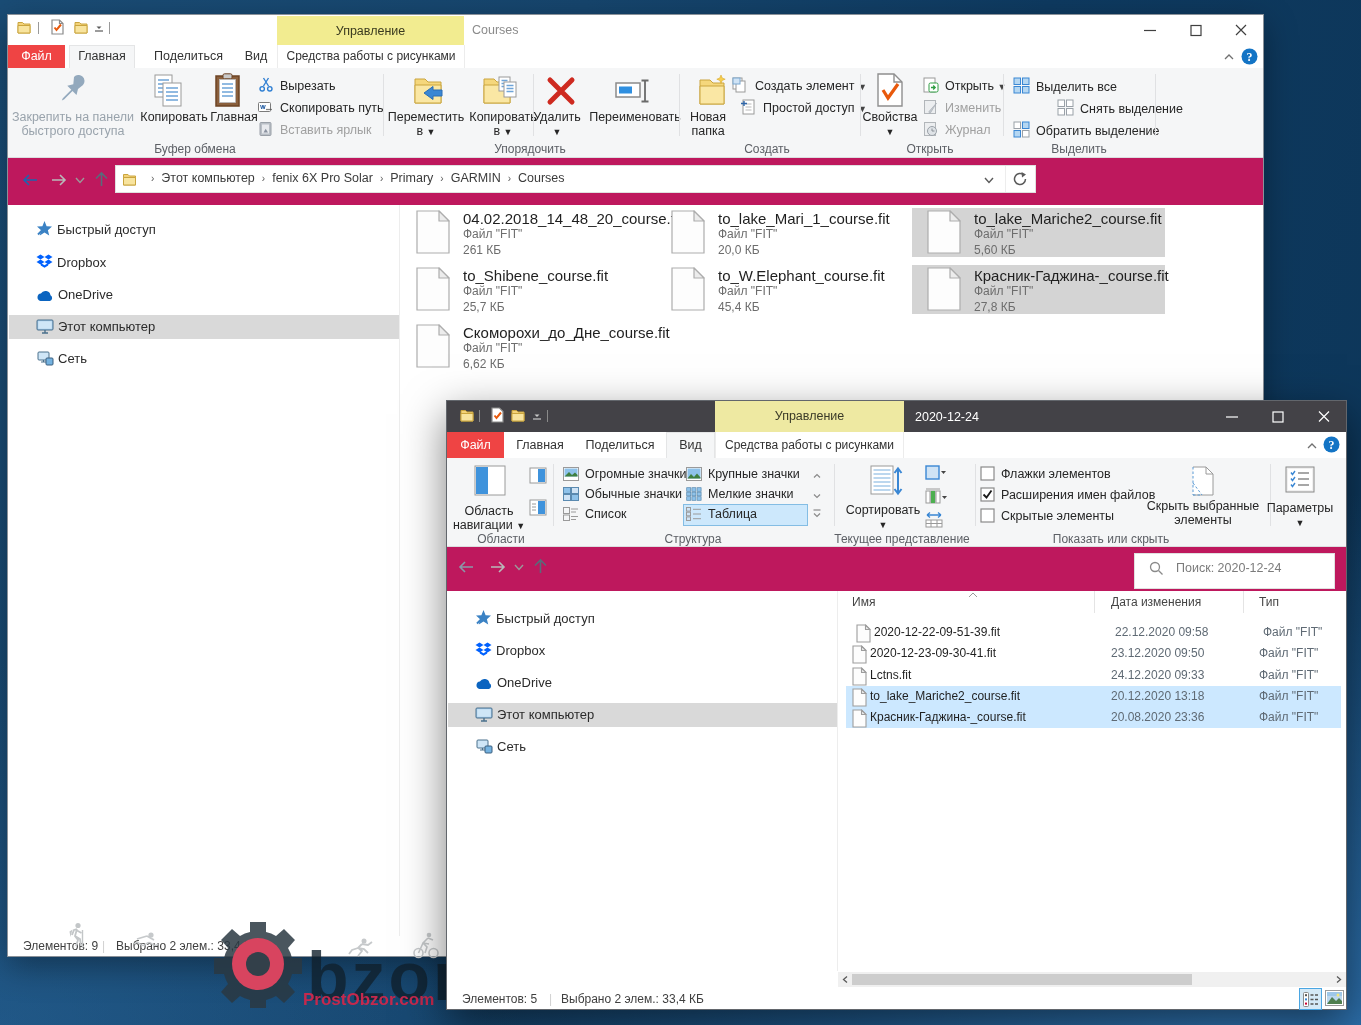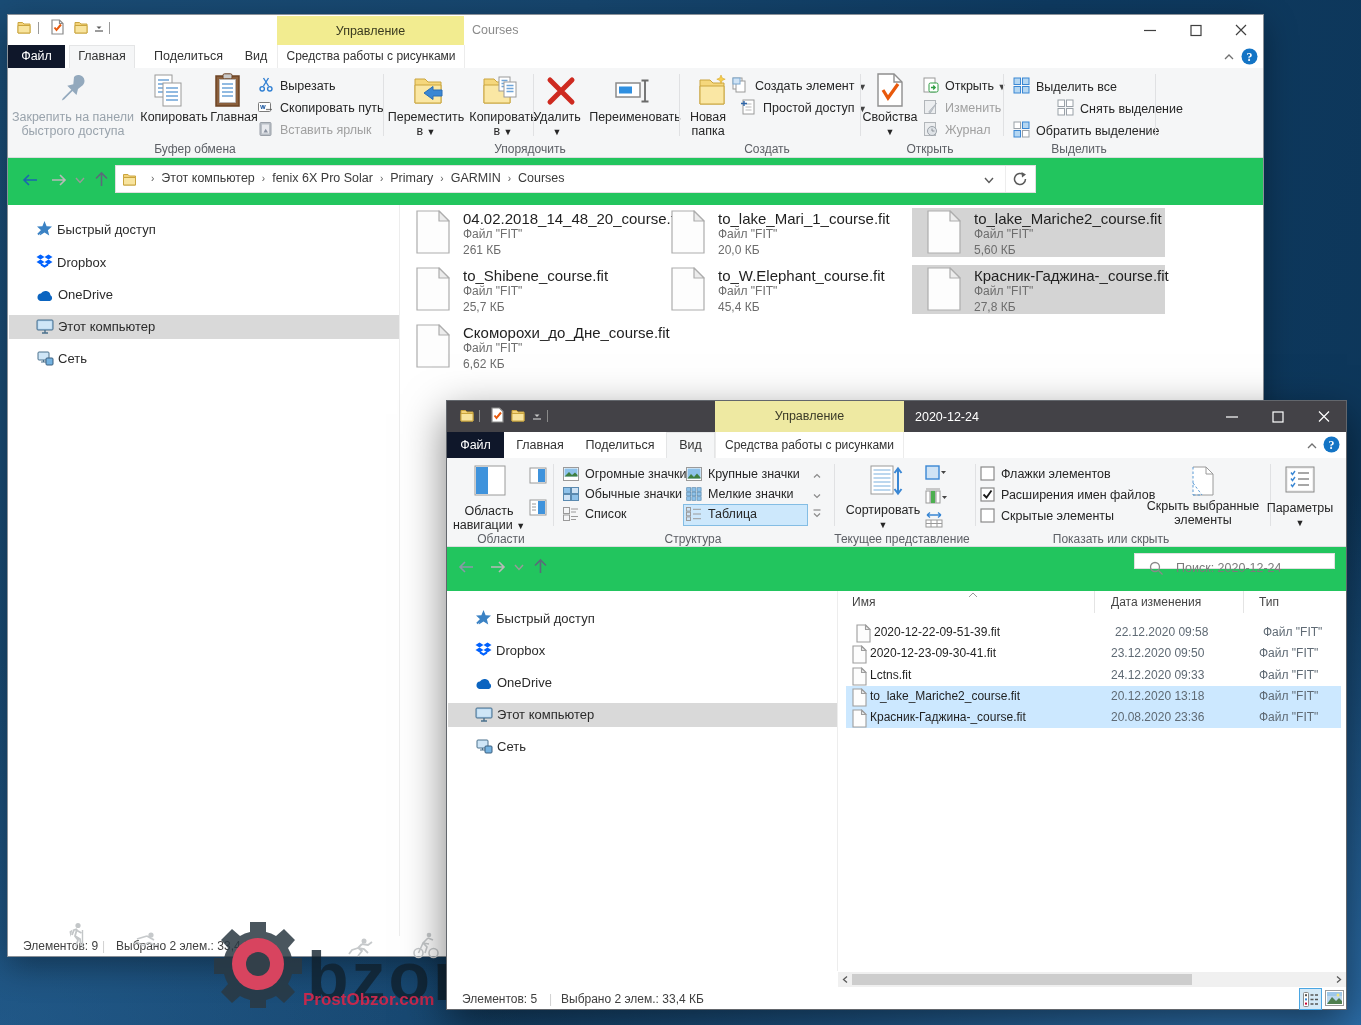--- a/index.html
+++ b/index.html
@@ -9,30 +9,30 @@
 linear-gradient(100deg,#1a4c75 0%,#16456d 38%,#0e3a60 68%,#0d3659 100%);}
 .abs{position:absolute}
 .win{position:absolute;background:#fff}
 #w1{left:7px;top:14px;width:1257px;height:943px;border:1px solid #8a9199;box-shadow:0 10px 30px rgba(0,0,0,.35)}
 #w2{left:446px;top:400px;width:901px;height:610px;border:1px solid #62666c;box-shadow:0 14px 40px rgba(0,0,0,.5);z-index:10}
 #wm{position:absolute;z-index:5;left:0;top:900px;width:460px;height:125px;pointer-events:none}
 
 .titlebar{position:absolute;left:0;top:0;right:0;height:30px}
 .tabrow{position:absolute;left:0;right:0;height:23px;background:#fff}
 .tab{position:absolute;top:0;height:23px;font-size:12.5px;color:#323232;text-align:center;line-height:23px;white-space:nowrap}
-.tab.file{background:#0f172a;color:#fff}
+.tab.file{background:#ef4444;color:#fff}
 .tab.active{background:#f5f6f7;border:1px solid #e4e5e6;border-bottom:none;line-height:21px}
 .ribbon{position:absolute;left:0;right:0;background:#f5f6f7;border-bottom:1px solid #dcdddf}
 .rgl{position:absolute;font-size:12px;color:#5d6066;white-space:nowrap;transform:translateX(-50%)}
 .rsep{position:absolute;width:1px;background:#e0e1e3}
 .bigbtn{position:absolute;text-align:center;font-size:12.5px;color:#262626;line-height:14px;white-space:nowrap}
 .srow{position:absolute;font-size:12.5px;color:#262626;white-space:nowrap;height:18px;line-height:18px}
 .srow svg{vertical-align:-3px;margin-right:6px}
 .srow.dis{color:#a0a0a0}
-.addr{position:absolute;left:0;right:0;background:#22c55e}
+.addr{position:absolute;left:0;right:0;background:#be185d}
 .abox{position:absolute;background:#fff;border:1px solid #e0e0e0}
 .crumb{font-size:12.5px;color:#3b3b3b;white-space:nowrap}
 .csep{color:#5a5a5a;font-size:10px;padding:0 7px}
 .sideitem{position:absolute;font-size:13px;color:#2b2b2b;white-space:nowrap;height:24px;line-height:24px}
 .sideitem svg{vertical-align:-3px;margin-right:4px}
 .cap{position:absolute;top:0;width:46px;height:30px;text-align:center}
 .statusbar{position:absolute;left:0;right:0;font-size:12px;color:#3f3f3f}
 
 .tile{position:absolute;width:253px;height:49px}
 .tile .nm{position:absolute;left:62px;top:2px;font-size:15px;color:#1f1f1f;white-space:nowrap}
@@ -595,21 +595,21 @@
       </svg>
     <svg class="abs" style="left:42px;top:11px" width="18" height="18" viewBox="0 0 18 18">
         <path d="M2 9 H15 M10 4 L15 9 L10 14" fill="none" stroke="#b9b9b9" stroke-width="1.6"></path>
       </svg>
     <svg class="abs" style="left:66px;top:16px" width="12" height="9" viewBox="0 0 12 9">
         <path d="M2 2 L6 6.5 L10 2" fill="none" stroke="#9a9a9a" stroke-width="1.4"></path>
       </svg>
     <svg class="abs" style="left:84px;top:10px" width="19" height="19" viewBox="0 0 19 19">
         <path d="M9.5 16 V3 M4 8.5 L9.5 3 L15 8.5" fill="none" stroke="#5a6b7a" stroke-width="1.6"></path>
       </svg>
-    <div class="abox" style="left:687px;top:6px;width:201px;height:16px">
+    <div class="abox" style="left:687px;top:6px;width:201px;height:36px">
       <svg class="abs" style="left:14px;top:7px" width="15" height="15" viewBox="0 0 15 15">
           <circle cx="6" cy="6" r="4.5" fill="none" stroke="#8a8a8a" stroke-width="1.3"></circle>
           <path d="M9.5 9.5 L13.5 13.5" stroke="#8a8a8a" stroke-width="1.3"></path>
         </svg>
       <div class="abs" style="left:41px;top:7px;font-size:12.5px;color:#7b7b7b">Поиск: 2020-12-24</div>
     </div>
   </div>
   <div class="abs" id="side2" style="left:0;top:190px;width:390px;height:335px">
     <div class="sideitem" style="left:28px;top:16px"><svg width="17" height="17" viewBox="0 0 17 17">
           <path d="M8.5 1 L10.6 6.2 L16 6.6 L11.9 10.2 L13.2 15.6 L8.5 12.6 L3.8 15.6 L5.1 10.2 L1 6.6 L6.4 6.2 Z" fill="#3b82c4"></path>

